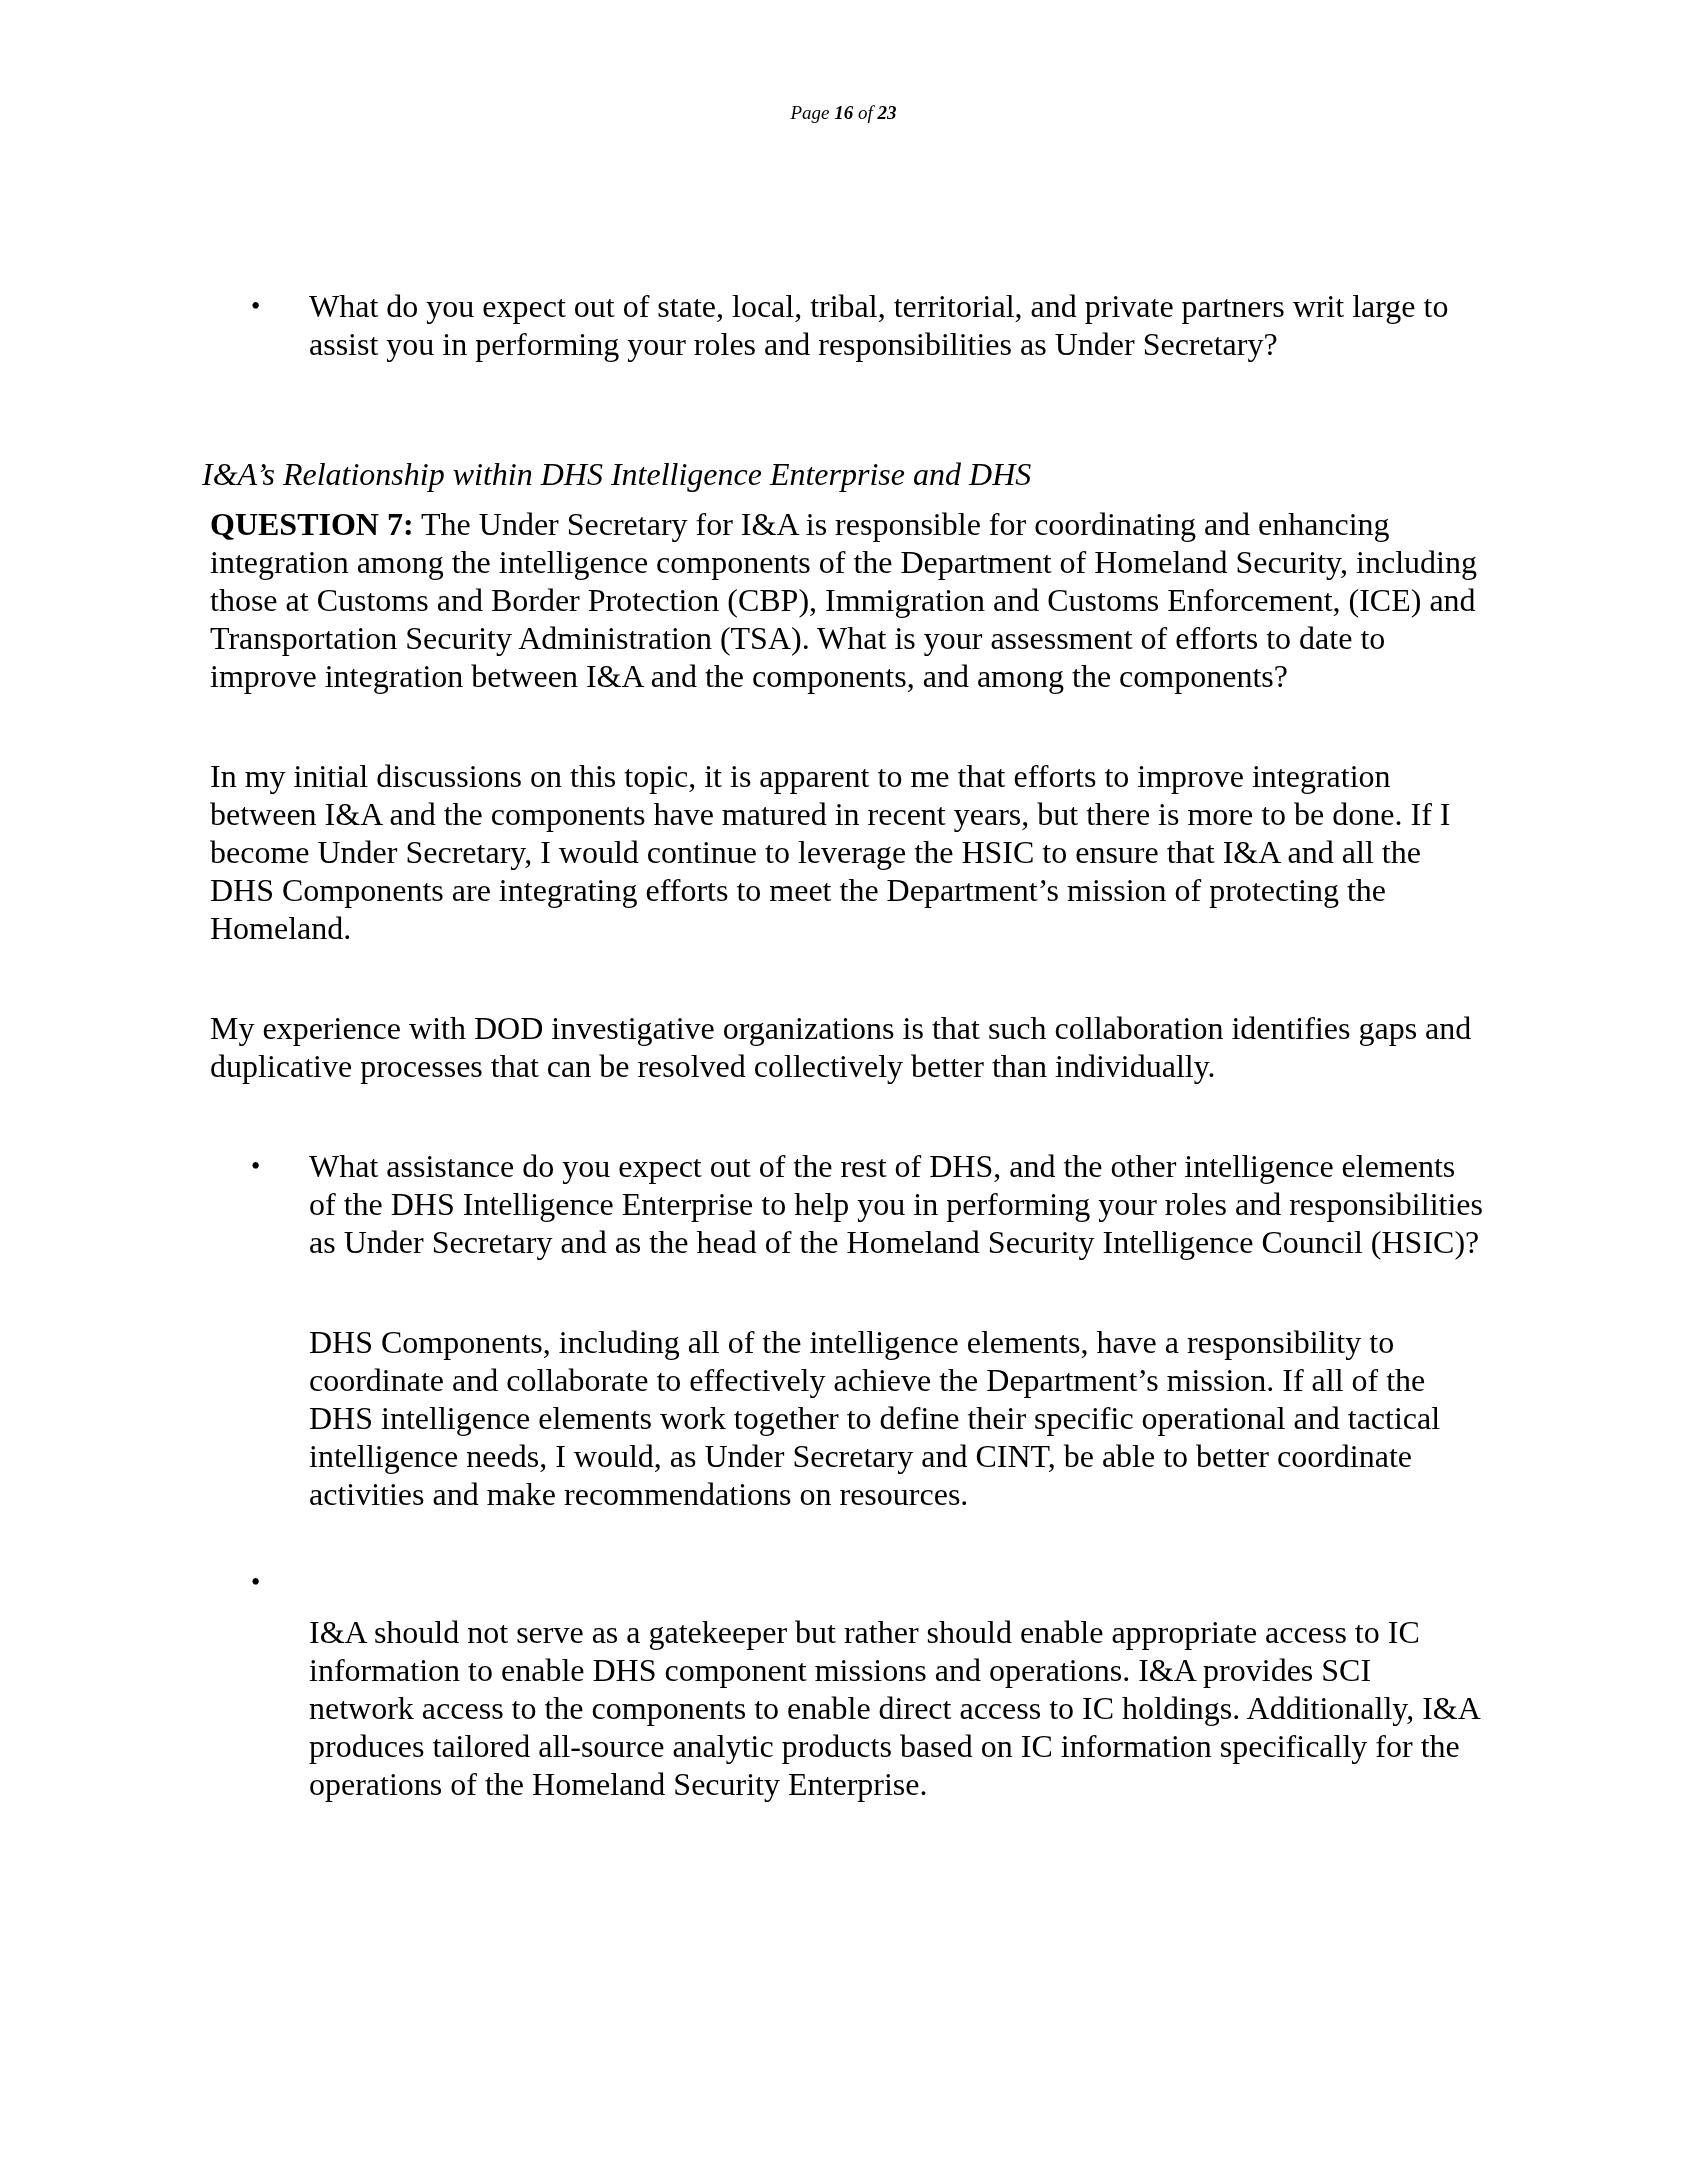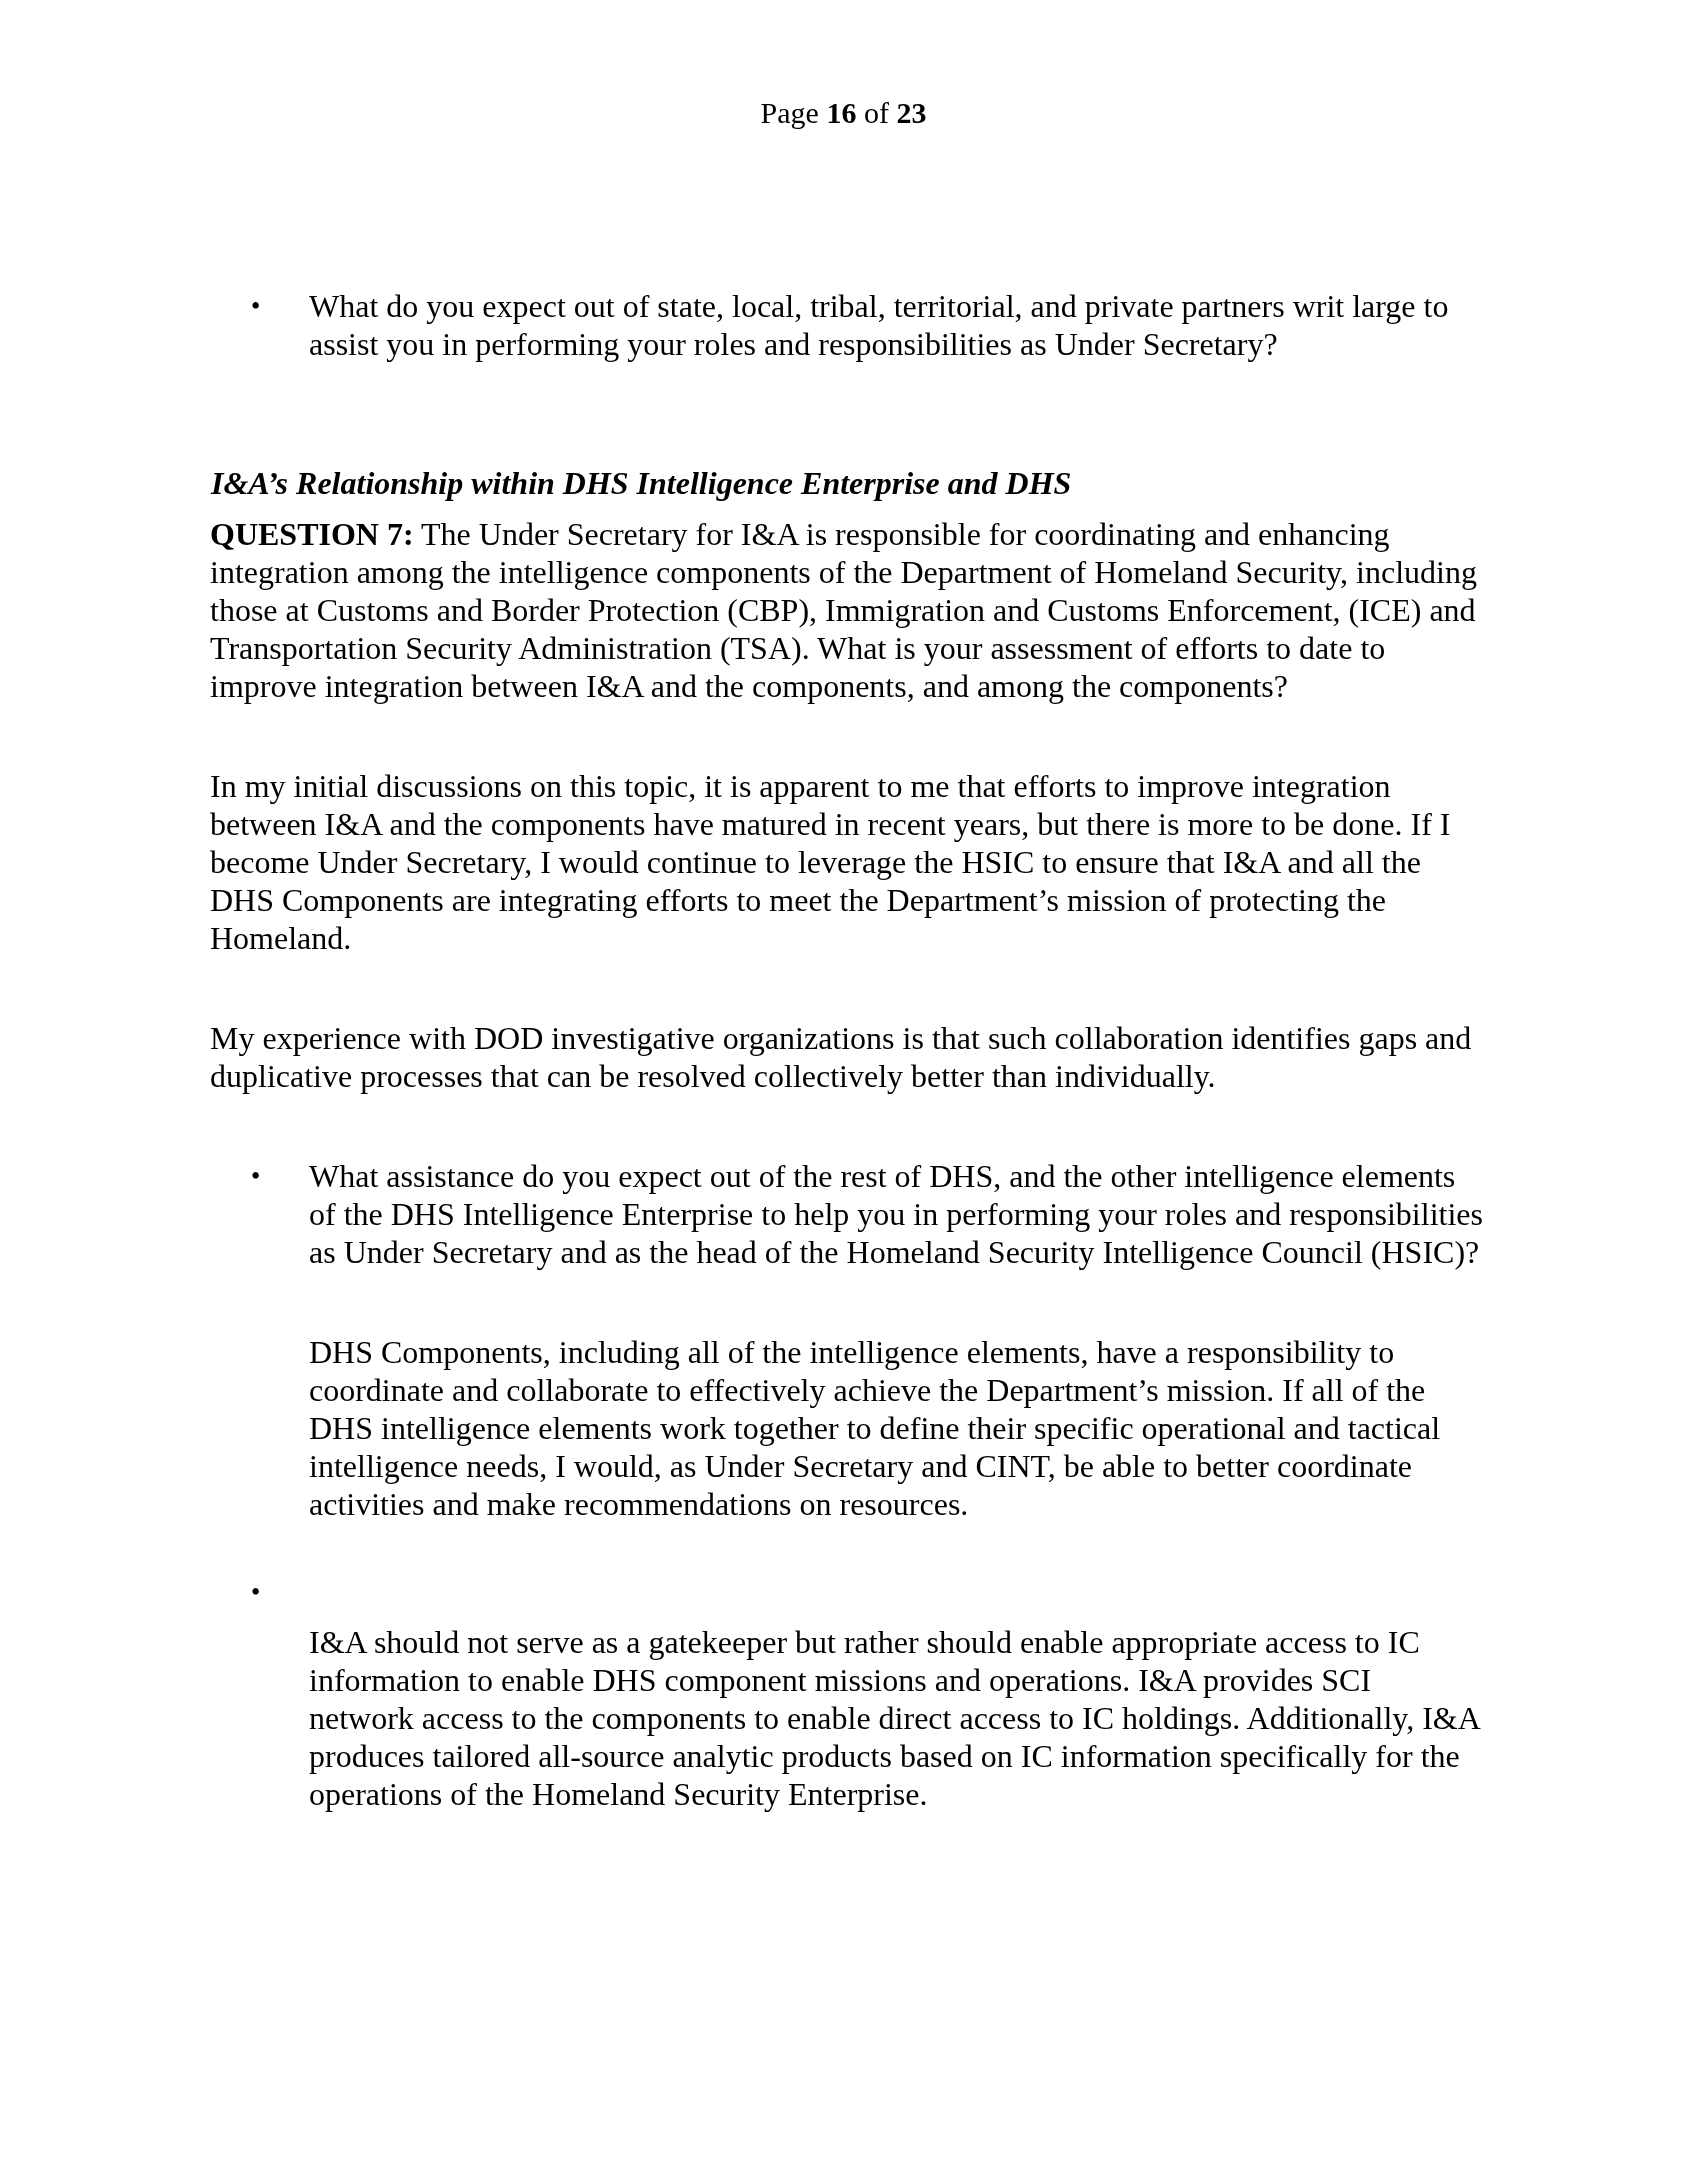--- a/index.html
+++ b/index.html
@@ -4,35 +4,35 @@
   <style>
     html, body { margin: 0; padding: 0; background: #ffffff; }
     body { width: 1687px; height: 2183px; position: relative; overflow: hidden; }
     .page {
       position: absolute; left: 0; top: 0; width: 1687px; height: 2183px;
       background: #ffffff; color: #000000;
       font-family: "Liberation Serif", "DejaVu Serif", serif;
     }
     .page-header {
       position: absolute; top: 98px; left: 0; width: 1687px;
-      text-align: center; font-size: 30px; line-height: 29px;
+      text-align: center; font-size: 19px; line-height: 29px; font-style: italic;
     }
     .page-header b { font-weight: bold; }
     .content {
       position: absolute; left: 198px; top: 275px; width: 1297px;
       font-size: 32px; line-height: 38px;
     }
     .bullet-block { position: relative; padding-left: 99px; }
     .bullet-dot {
       position: absolute; left: 53px; top: 0; width: 26.5px;
       font-size: 26.5px; line-height: 38px;
     }
     .para { margin: 12px; }
     .gap { height: 38px; }
-    .section-heading { font-weight: bold; font-style: italic; margin: 13px; }
+    .section-heading { font-weight: normal; font-style: italic; margin: 4px; }
     .q-label { font-weight: bold; }
   </style>
 </head>
 <body>
 
 <div class="page">
 
   <div class="page-header">
     <span>Page</span>
     <b>16</b>

